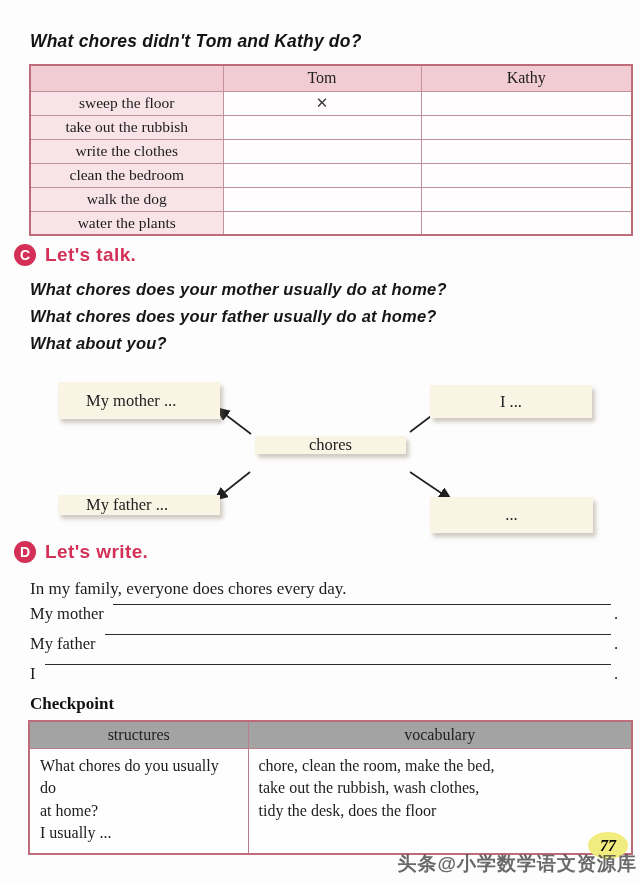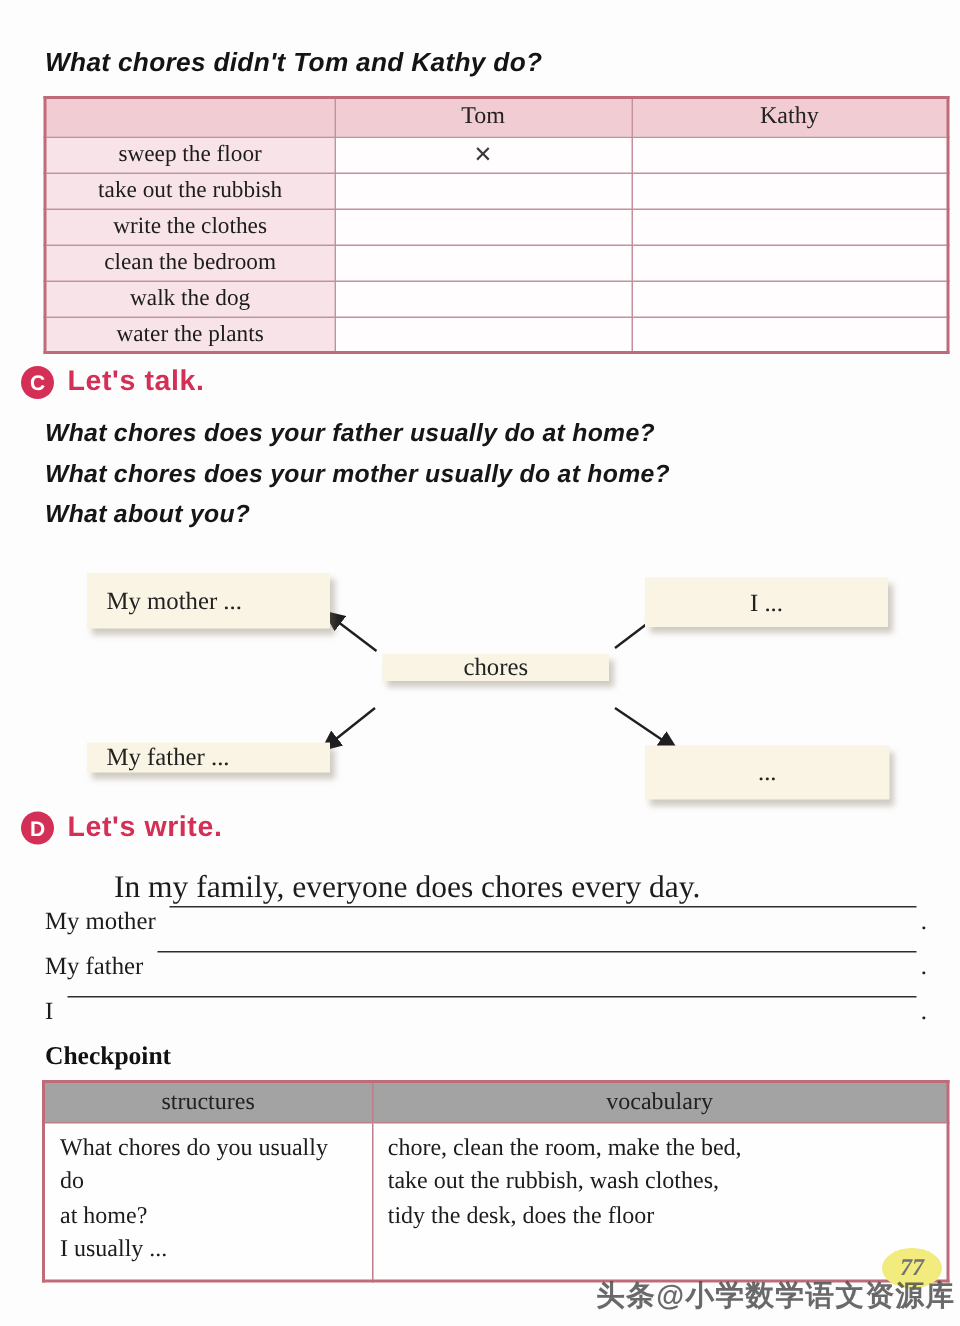--- a/index.html
+++ b/index.html
@@ -58,30 +58,30 @@
     line-height:27px; letter-spacing:.2px;
   }
 
   
   .diagram { position:absolute; left:0; top:368px; width:640px; height:172px; }
   .dbox {
     position:absolute; background:#f9f4e4;
     box-shadow:3px 4px 4px rgba(120,110,90,.35);
     display:flex; align-items:center; font-size:16.5px; color:#222;
   }
-  .dbox.left-text { padding-left:13px; }
+  .dbox.left-text { padding-left:28px; }
   .d-mother { left:58px; top:14px;  width:162px; height:37px; }
   .d-i      { left:430px; top:17px; width:162px; height:33px; justify-content:center; }
   .d-center { left:255px; top:68px; width:151px; height:18px; justify-content:center; }
   .d-father { left:58px; top:127px; width:162px; height:20px; }
   .d-dots   { left:430px; top:129px; width:163px; height:36px; justify-content:center; }
   .arrows { position:absolute; left:0; top:0; width:640px; height:172px; }
 
   
-  .intro { position:absolute; left:30px; top:579px; font-size:21px;margin-left:46px; }
+  .intro { position:absolute; left:30px; top:579px; font-size:17px; }
   .wline {
     position:absolute; left:30px; width:588px; height:24px;
     display:flex; align-items:flex-start; font-size:16.5px;
   }
   .wline .lbl { flex:0 0 auto; padding-bottom:1px; }
   .wline .fill { flex:1 1 auto; border-bottom:1.5px solid #2e2e2e; margin:0 3px 4px 9px; }
   .wline .dot { flex:0 0 auto; padding-bottom:1px; }
   .wl1 { top:604px; } .wl2 { top:634px; } .wl3 { top:664px; }
 
   .cp-head { position:absolute; left:30px; top:694px; font-weight:bold; font-size:17px; color:#111; }
@@ -95,21 +95,21 @@
   table.cp th, table.cp td { border:1px solid #b9808c; background:#fffefe; }
   table.cp tr.hdr { height:27px; }
   table.cp tr.hdr th { background:#a3a3a3; font-weight:normal; text-align:center; color:#222; }
   table.cp td { vertical-align:top; padding:6px 10px 8px 10px; line-height:22.5px; }
 
   
   .page-num {
     position:absolute; left:588px; top:832px; width:40px; height:27px;
     background:#f2ec7e; border-radius:50%;
     display:flex; align-items:center; justify-content:center;
-    color:#737373; font-style:italic; font-weight:bold; font-size:16px;
+    color:#000000; font-style:italic; font-weight:bold; font-size:16px;
   }
   .watermark {
     position:absolute; right:3px; top:851px;
     font-family:"Liberation Sans", sans-serif;
     font-weight:bold; font-size:19px; color:rgba(72,72,72,.82);
     letter-spacing:1px; white-space:nowrap;
   }
 </style>
 </head>
 <body>
@@ -162,22 +162,22 @@
     </tr>
   </tbody>
     </table>
 
   <div class="section-hdr hdr-c">
     <span class="badge">C</span>
     <span class="section-title">Let's talk.</span>
   </div>
 
   <div class="questions">
+    <div>What chores does your mother usually do at home?</div>
     <div>What chores does your father usually do at home?</div>
-    <div>What chores does your mother usually do at home?</div>
     <div>What about you?</div>
   </div>
 
   <div class="diagram">
     <svg class="arrows" viewBox="0 0 640 172" xmlns="http://www.w3.org/2000/svg">
       <defs>
         <marker id="ah" markerWidth="9" markerHeight="8" refX="7" refY="4" orient="auto">
           <path d="M0,0 L9,4 L0,8 z" fill="#1f1f1f"></path>
         </marker>
       </defs>

